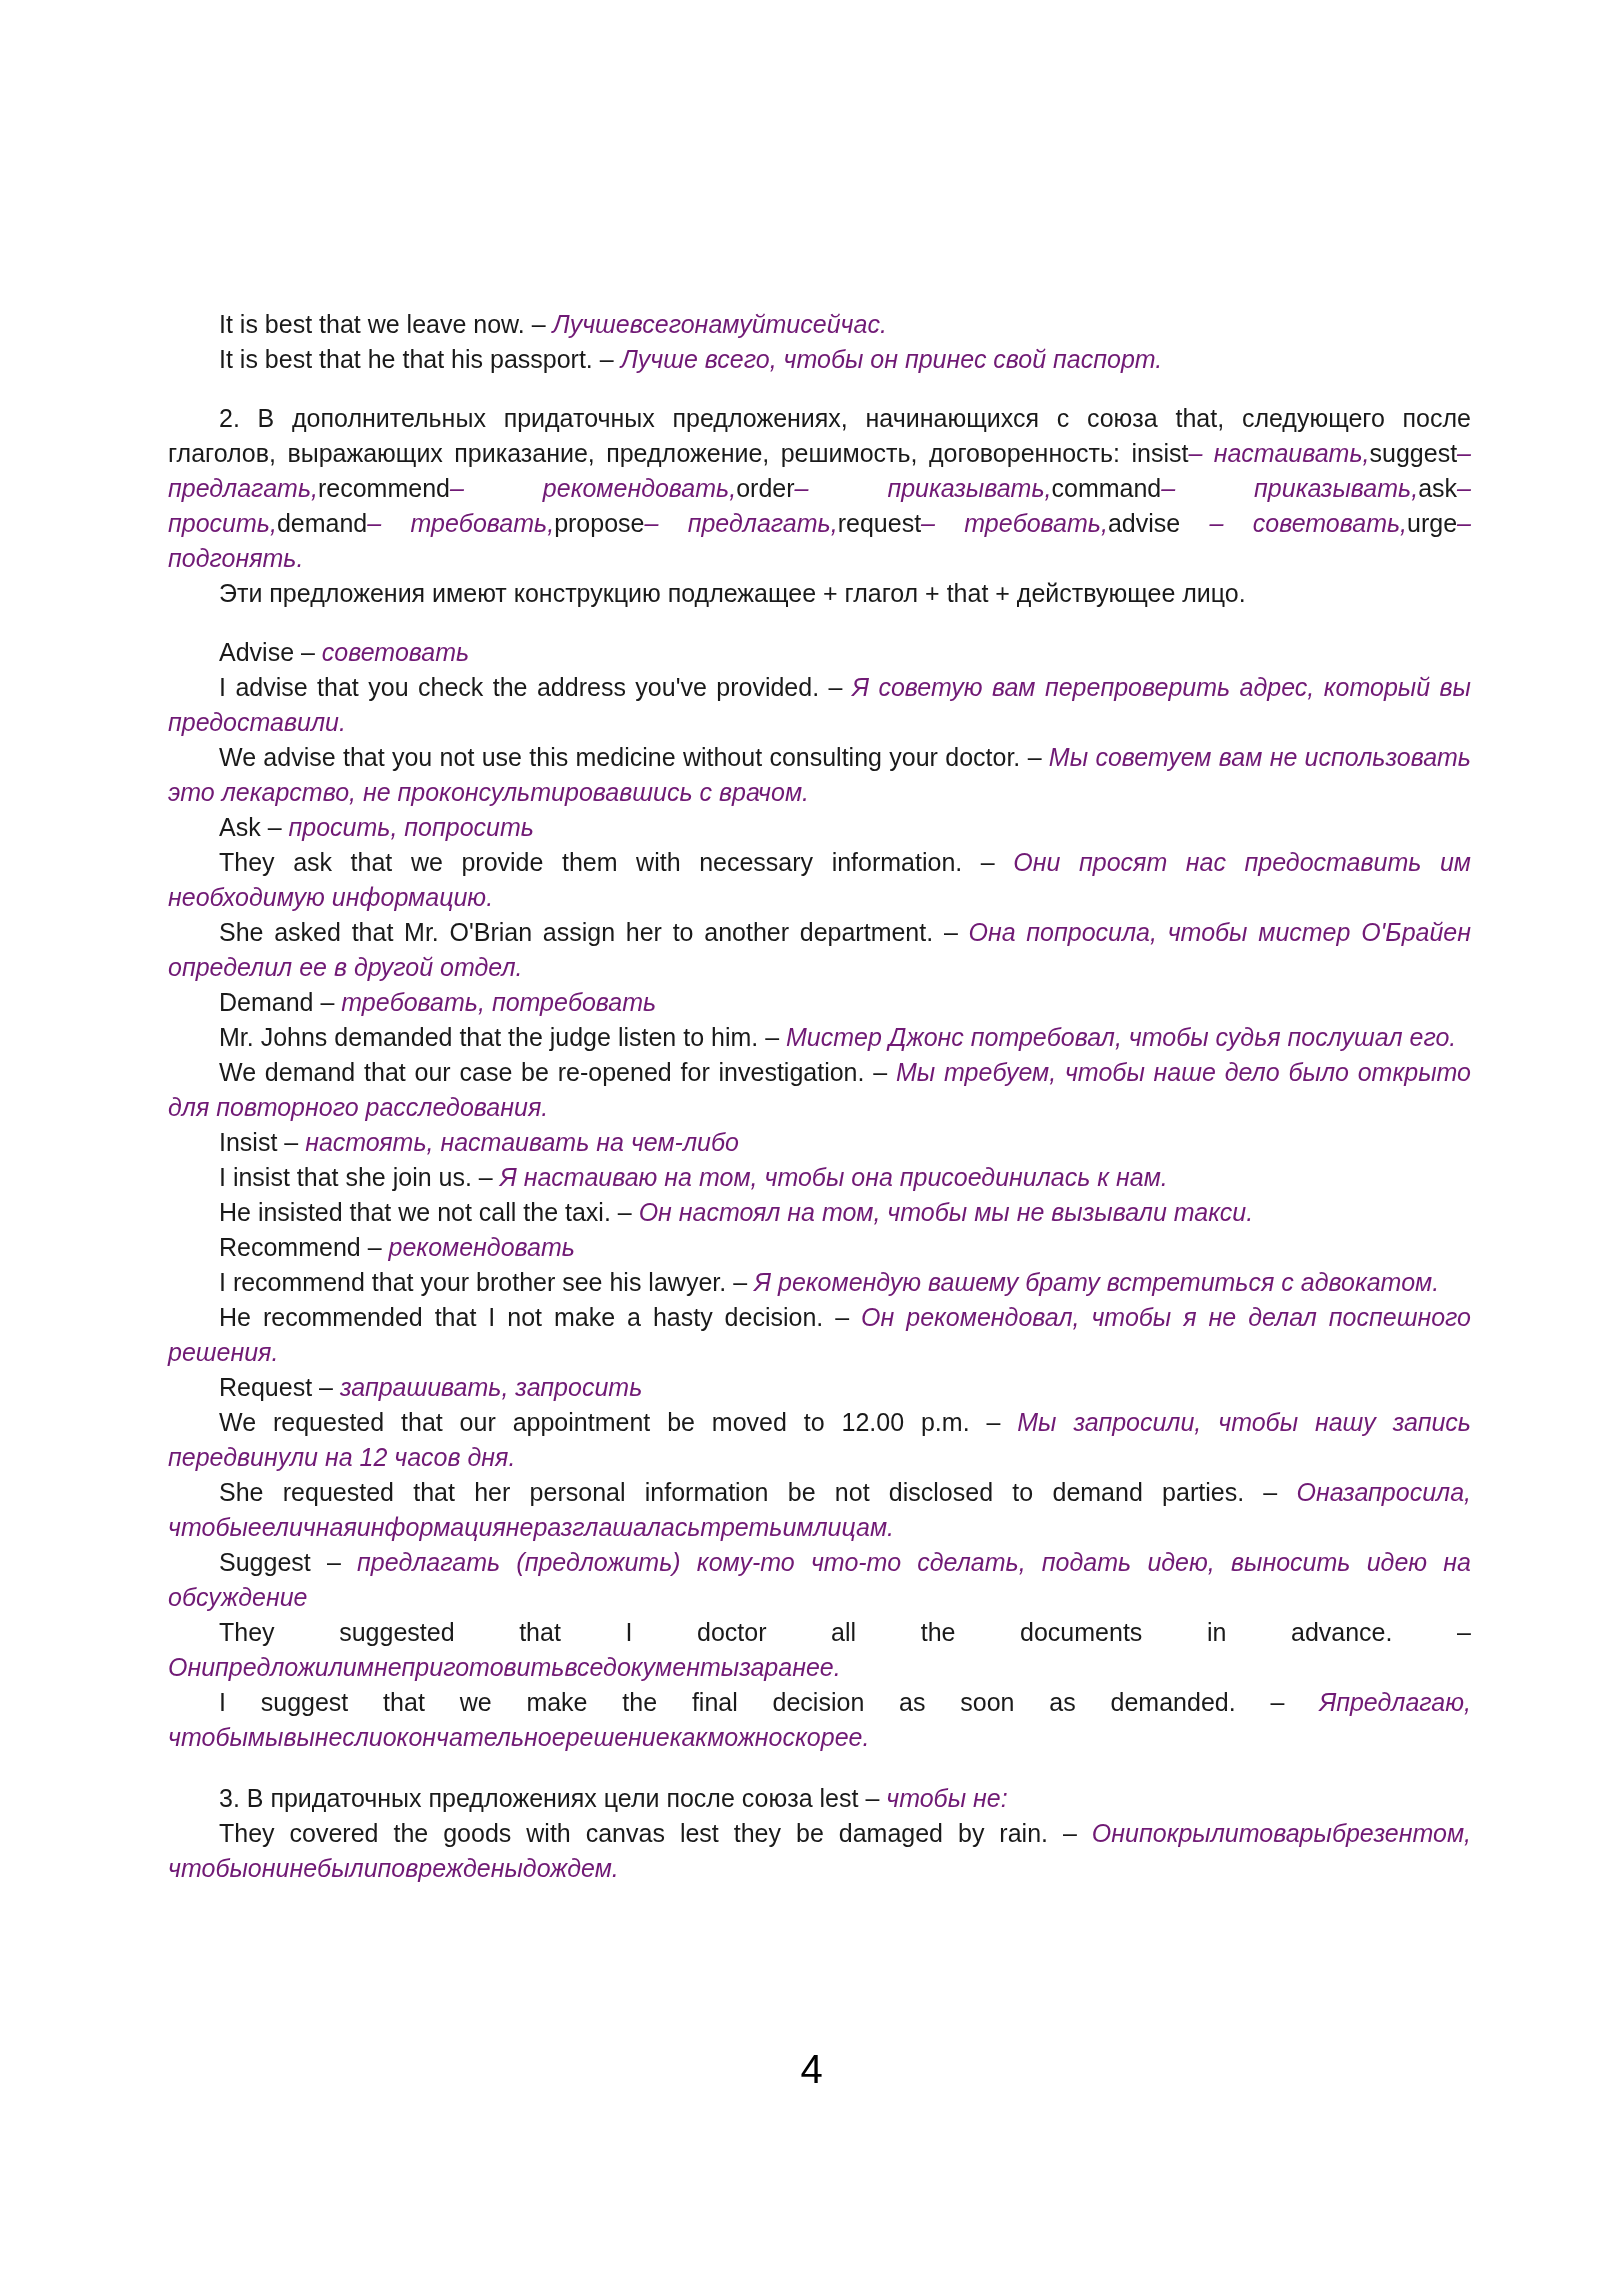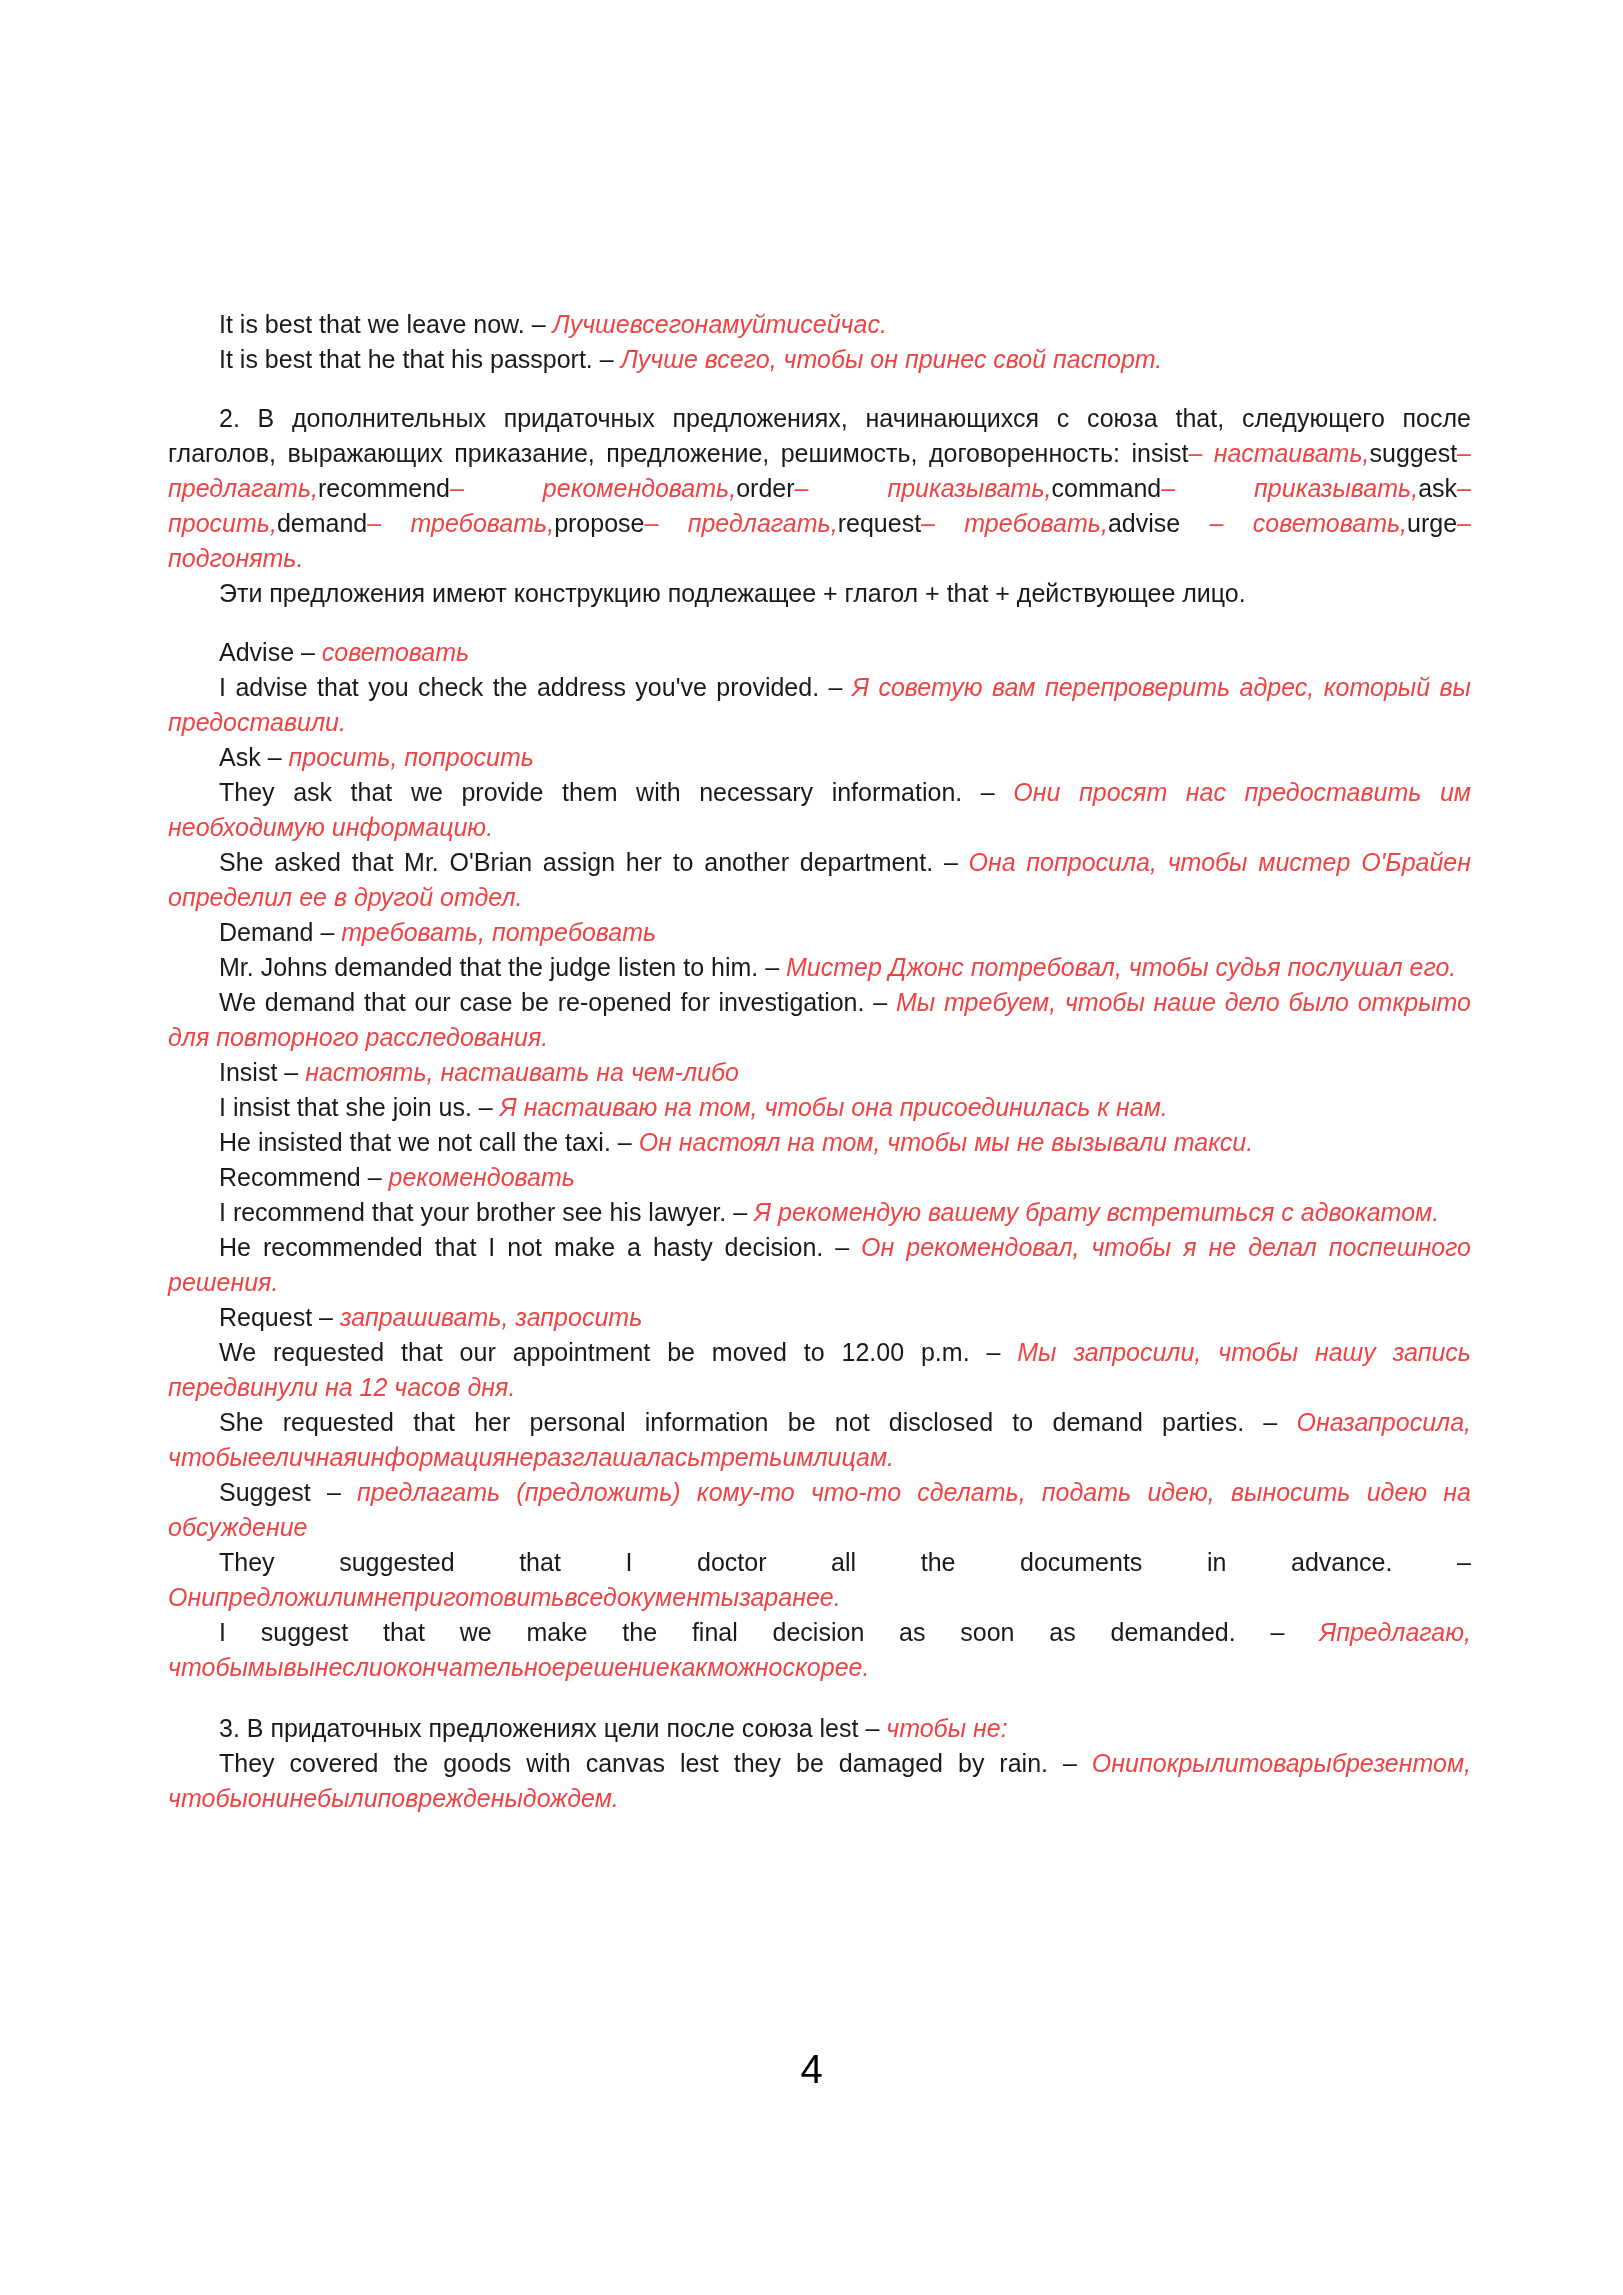--- a/index.html
+++ b/index.html
@@ -13,21 +13,21 @@
     font-size: 25px;
     line-height: 35px;
     color: #1a1a1a;
     text-align: justify;
   }
   .line { display: block; margin: 0; }
   .ind { text-indent: 51px; }
   .gap { height: 24px; }
   .gap2 { height: 26px; }
   b, .b { font-weight: normal; }
-  i, .i { font-style: italic; color: #ef4444; }
+  i, .i { font-style: italic; color: #701a75; }
   .pagenum {
     position: absolute;
     left: 0; width: 1623px;
     top: 2047px;
     text-align: center;
     font-family: "Liberation Sans", sans-serif;
     font-size: 40px;
     color: #000;
   }
 </style>
@@ -50,20 +50,21 @@
   </p>
   <p class="line ind">
     <span>Эти предложения имеют конструкцию </span><b>подлежащее + глагол + that + действующее лицо.</b>
   </p>
 
   <div class="gap"></div>
 
   <div id="entries">
       <p class="line ind"><b>Advise</b><span> – </span><i>советовать</i></p>
       <p class="line ind"><b>I advise that you check the address you've provided.</b><span> – </span><i>Я советую вам перепроверить адрес, который вы предоставили.</i></p>
+      <p class="line ind"><b>We advise that you not use this medicine without consulting your doctor.</b><span> – </span><i>Мы советуем вам не использовать это лекарство, не проконсультировавшись с врачом.</i></p>
       <p class="line ind"><b>Ask</b><span> – </span><i>просить, попросить</i></p>
       <p class="line ind"><b>They ask that we provide them with necessary information.</b><span> – </span><i>Они просят нас предоставить им необходимую информацию.</i></p>
       <p class="line ind"><b>She asked that Mr. O'Brian assign her to another department.</b><span> – </span><i>Она попросила, чтобы мистер О'Брайен определил ее в другой отдел.</i></p>
       <p class="line ind"><b>Demand</b><span> – </span><i>требовать, потребовать</i></p>
       <p class="line ind"><b>Mr. Johns demanded that the judge listen to him.</b><span> – </span><i>Мистер Джонс потребовал, чтобы судья послушал его.</i></p>
       <p class="line ind"><b>We demand that our case be re-opened for investigation.</b><span> – </span><i>Мы требуем, чтобы наше дело было открыто для повторного расследования.</i></p>
       <p class="line ind"><b>Insist</b><span> – </span><i>настоять, настаивать на чем-либо</i></p>
       <p class="line ind"><b>I insist that she join us.</b><span> – </span><i>Я настаиваю на том, чтобы она присоединилась к нам.</i></p>
       <p class="line ind"><b>He insisted that we not call the taxi.</b><span> – </span><i>Он настоял на том, чтобы мы не вызывали такси.</i></p>
       <p class="line ind"><b>Recommend</b><span> – </span><i>рекомендовать</i></p>

